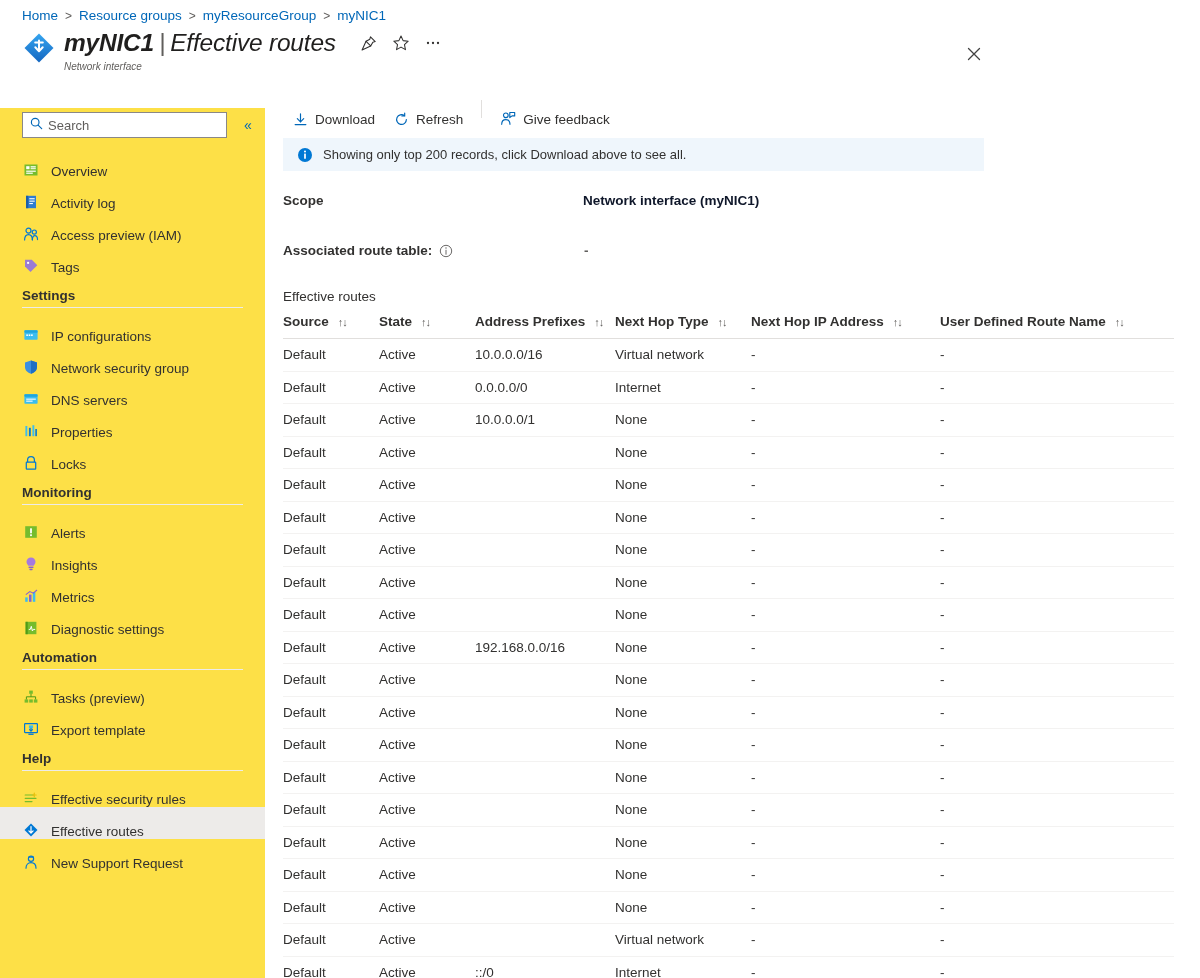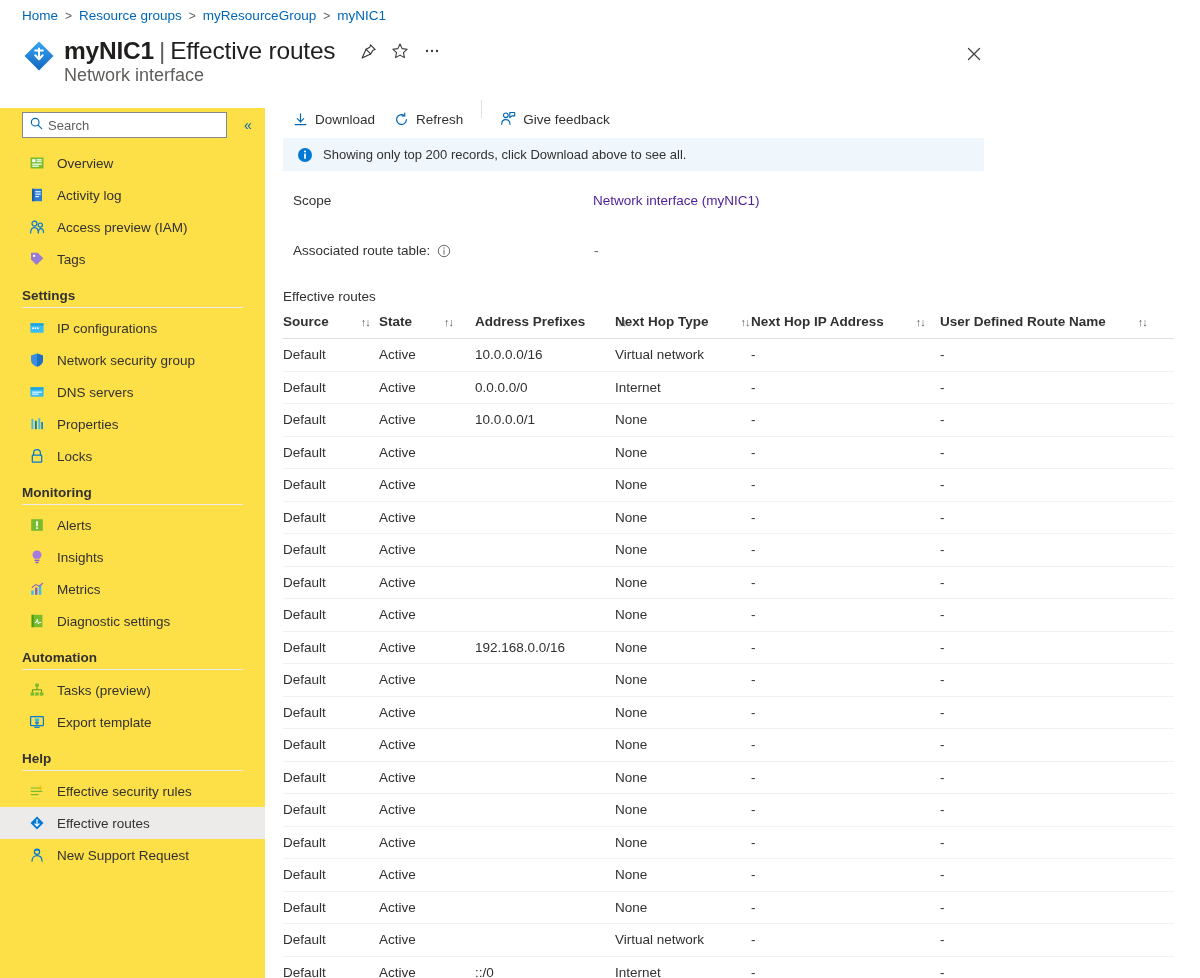--- a/index.html
+++ b/index.html
@@ -16,36 +16,36 @@
   .breadcrumb{
     position:absolute;left:22px;top:8px;
     font-size:13.5px;line-height:16px;
     display:flex;align-items:center;gap:7px;
     white-space:nowrap;
   }
   .crumb{color:#0067b8;cursor:pointer;}
   .crumb-sep{color:#605e5c;font-size:12px;}
 
   
-  .titlerow{position:absolute;left:22px;top:36px;display:flex;align-items:flex-start;}
+  .titlerow{position:absolute;left:22px;top:28px;display:flex;align-items:flex-start;font-style:italic;}
   .res-icon{width:34px;height:34px;margin-top:3px;margin-right:8px;flex:none;}
   .title-block{display:flex;flex-direction:column;}
   .title-line{display:flex;align-items:center;}
   h1{
     margin:0;font-size:24.5px;font-weight:600;letter-spacing:-.2px;
     color:#201f1e;line-height:30px;white-space:nowrap;
   }
   h1 .sep{font-weight:300;color:#605e5c;padding:0 5px;}
   h1 .pagename{font-weight:400;}
   .title-actions{display:flex;align-items:center;gap:6px;margin-left:20px;}
   .ticon{
     width:26px;height:26px;display:flex;align-items:center;justify-content:center;
     border-radius:2px;cursor:pointer;color:#323130;
   }
-  .subtitle{font-size:18px;color:#605e5c;margin-top:1px;line-height:16px;}
+  .subtitle{font-size:10px;color:#605e5c;margin-top:1px;line-height:16px;}
 
   .closebtn{
     position:absolute;right:16px;top:40px;width:28px;height:28px;
     display:flex;align-items:center;justify-content:center;cursor:pointer;
     border-radius:2px;color:#424242;
   }
 
   
   .leftnav{
     position:absolute;left:0;top:108px;width:265px;height:886px;
@@ -62,21 +62,21 @@
     background:transparent;width:158px;margin-left:5px;padding:0;
   }
   .searchbox input::placeholder{color:#605e5c;}
   .collapse{
     margin-left:12px;color:#0067b8;font-size:14px;cursor:pointer;
     width:18px;height:18px;display:flex;align-items:center;justify-content:center;
   }
 
   .navlist{margin-top:9px;}
   .navitem{
-    display:flex;align-items:center;height:32px;padding-left:28px;cursor:pointer;
+    display:flex;align-items:flex-end;height:32px;padding-left:22px;cursor:pointer;
     font-size:13.5px;color:#323130;
   }
   .navitem.selected{background:#edebe9;}
   .navitem .nicon{width:18px;height:18px;margin-right:11px;flex:none;display:flex;align-items:center;justify-content:center;}
   .navgroup{
     font-size:13.5px;font-weight:700;color:#323130;
     padding-left:22px;margin-top:13px;margin-bottom:2px;
   }
   .navrule{height:1px;background:#edebe9;margin:4px 22px 4px 22px;}
 
@@ -90,41 +90,41 @@
   .tbtn .tb-ic{margin-right:7px;display:flex;align-items:center;justify-content:center;width:16px;height:16px;}
   .tb-div{width:1px;height:18px;background:#e1dfdd;margin:0 9px;}
 
   .infobar{
     margin:12px 20px 0 18px;background:#eff6fc;height:33px;
     display:flex;align-items:center;padding-left:14px;
     font-size:13px;color:#323130;
   }
   .infobar .ibic{margin-right:10px;display:flex;}
 
-  .kv{position:relative;margin-left:28px;margin-top:22px;}
+  .kv{position:relative;margin-left:18px;margin-top:22px;font-weight:bold;}
   .kvrow{display:flex;align-items:center;font-size:13.5px;color:#323130;}
   .kvlabel{width:300px;display:flex;align-items:center;}
   .kvlabel .infoglyph{margin-left:7px;display:flex;}
-  .kvvalue{color:#4c1d95;}
+  .kvvalue{color:#0f172a;}
   .kvrow.second{margin-top:35px;}
   .kvrow.second .kvvalue{color:#605e5c;padding-left:1px;}
 
   .tablecaption{margin-left:18px;margin-top:31px;font-size:13.5px;color:#323130;}
 
   
   table.routes{
     margin-left:18px;margin-top:10px;border-collapse:collapse;
     width:891px;table-layout:fixed;
   }
   table.routes th{
     text-align:left;font-size:13.5px;font-weight:600;color:#323130;
     padding:0 0 9px 0;border-bottom:1px solid #e1dfdd;vertical-align:bottom;
     white-space:nowrap;
   }
-  table.routes th .thin{display:flex;align-items:center;gap:23px;}
+  table.routes th .thin{display:flex;align-items:center;}
   .sortic{
     color:#605e5c;font-size:11px;margin-left:9px;cursor:pointer;
     letter-spacing:-1px;font-weight:400;flex:none;
   }
   table.routes td{
     font-size:13.5px;color:#323130;height:31.5px;padding:0;
     border-bottom:1px solid #f3f2f1;white-space:nowrap;
     vertical-align:middle;
   }
   .c-source{width:96px;}

